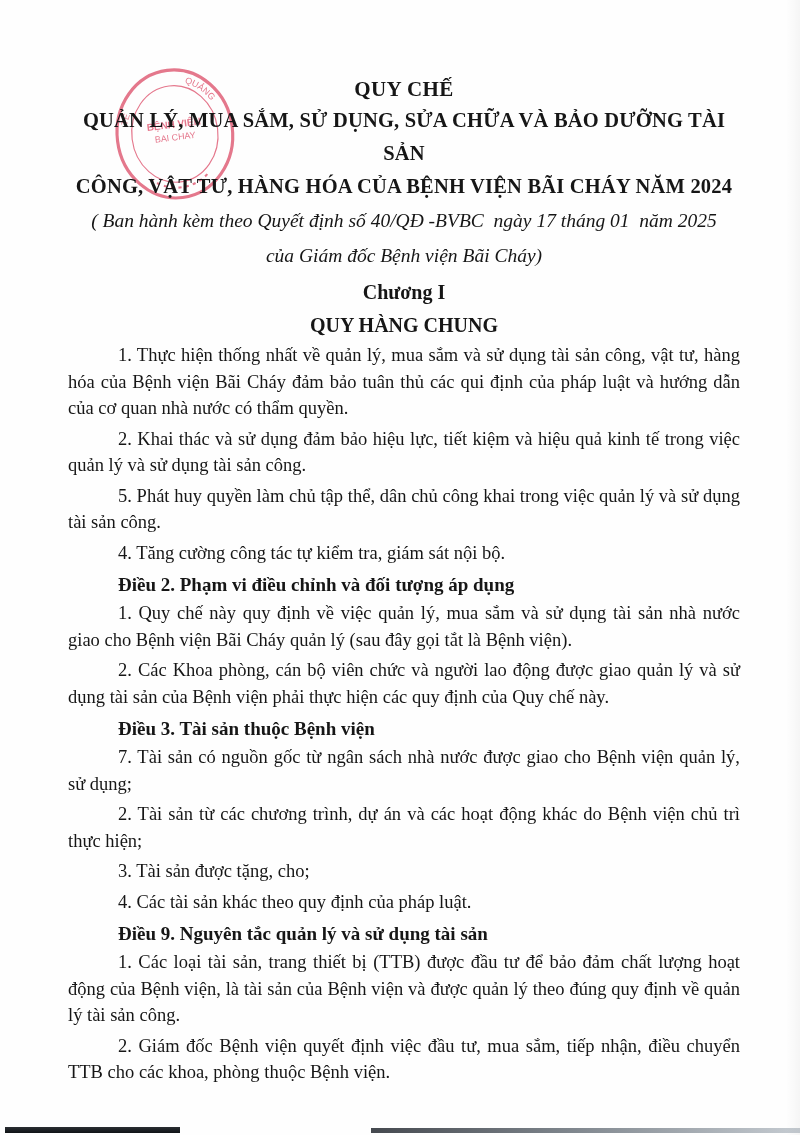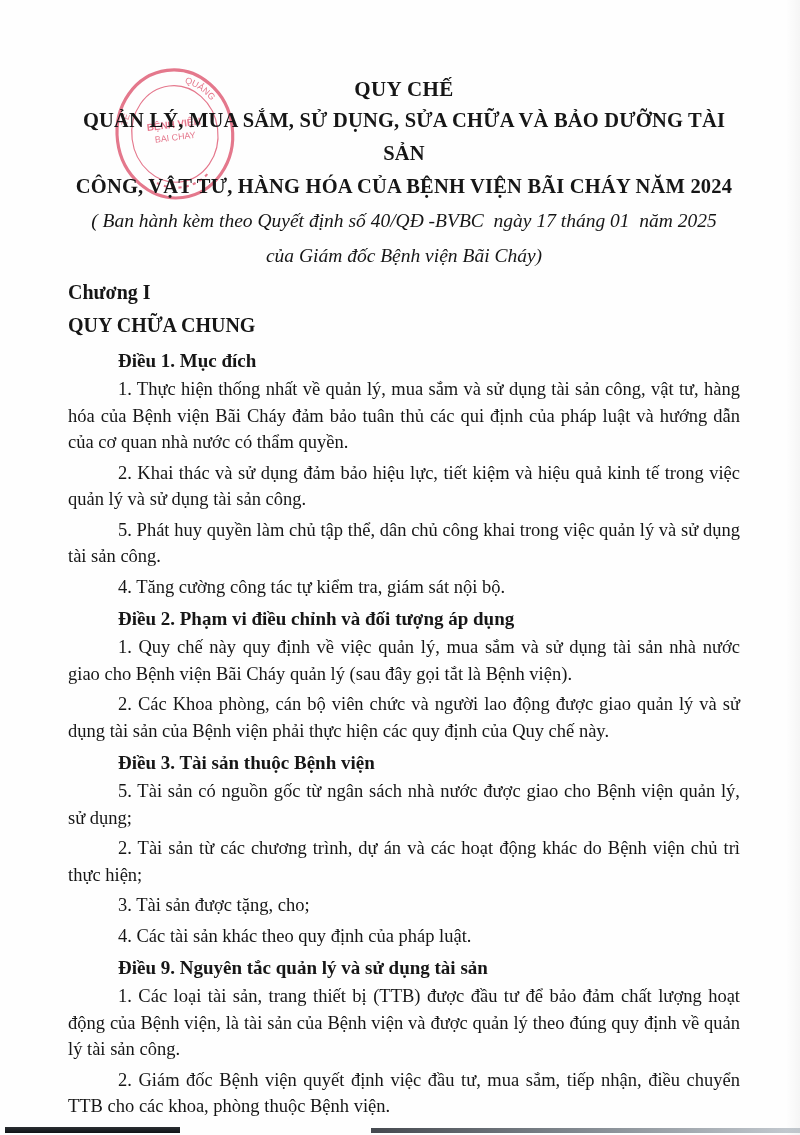--- a/index.html
+++ b/index.html
@@ -32,20 +32,21 @@
     letter-spacing:0.2px;
   }
   .sub {
     text-align:center;
     font-style:italic;
     font-size:19.5px;
     line-height:35px;
     white-space:pre-wrap;
   }
   .chap {
+    text-align:center;
     font-weight:bold;
     font-size:20px;
     line-height:33px;
   }
   .chap-first { margin-top:3px; }
   .article-heading {
     font-weight:bold;
     font-size:19px;
     line-height:28px;
     margin:5px 0 1px 0;
@@ -112,32 +113,31 @@
     <text x="60" y="70" text-anchor="middle" font-size="8.5" fill="currentColor">BAI CHAY</text>
   </svg>
 
   <div class="doc">
     <div class="t1">QUY CHẾ</div>
     <div class="t2">QUẢN LÝ, MUA SẮM, SỬ DỤNG, SỬA CHỮA VÀ BẢO DƯỠNG TÀI SẢN</div>
     <div class="t2">CÔNG, VẬT TƯ, HÀNG HÓA CỦA BỆNH VIỆN BÃI CHÁY NĂM 2024</div>
     <div class="sub">( Ban hành kèm theo Quyết định số 40/QĐ -BVBC  ngày 17 tháng 01  năm 2025</div>
     <div class="sub">của Giám đốc Bệnh viện Bãi Cháy)</div>
     <div class="chap chap-first">Chương I</div>
-    <div class="chap">QUY CHỮA CHUNG</div>
+    <div class="chap">QUY HÀNG CHUNG</div>
     <div id="articles">
-        <div class="article-heading">Điều 1. Mục đích</div>
         <div class="para">1. Thực hiện thống nhất về quản lý, mua sắm và sử dụng tài sản công, vật tư, hàng hóa của Bệnh viện Bãi Cháy đảm bảo tuân thủ các qui định của pháp luật và hướng dẫn của cơ quan nhà nước có thẩm quyền.</div>
         <div class="para">2. Khai thác và sử dụng đảm bảo hiệu lực, tiết kiệm và hiệu quả kinh tế trong việc quản lý và sử dụng tài sản công.</div>
         <div class="para">5. Phát huy quyền làm chủ tập thể, dân chủ công khai trong việc quản lý và sử dụng tài sản công.</div>
         <div class="para">4. Tăng cường công tác tự kiểm tra, giám sát nội bộ.</div>
         <div class="article-heading">Điều 2. Phạm vi điều chỉnh và đối tượng áp dụng</div>
         <div class="para">1. Quy chế này quy định về việc quản lý, mua sắm và sử dụng tài sản nhà nước giao cho Bệnh viện Bãi Cháy quản lý (sau đây gọi tắt là Bệnh viện).</div>
         <div class="para">2. Các Khoa phòng, cán bộ viên chức và người lao động được giao quản lý và sử dụng tài sản của Bệnh viện phải thực hiện các quy định của Quy chế này.</div>
         <div class="article-heading">Điều 3. Tài sản thuộc Bệnh viện</div>
-        <div class="para">5. Tài sản có nguồn gốc từ ngân sách nhà nước được giao cho Bệnh viện quản lý, sử dụng;</div>
+        <div class="para">7. Tài sản có nguồn gốc từ ngân sách nhà nước được giao cho Bệnh viện quản lý, sử dụng;</div>
         <div class="para">2. Tài sản từ các chương trình, dự án và các hoạt động khác do Bệnh viện chủ trì thực hiện;</div>
         <div class="para">3. Tài sản được tặng, cho;</div>
         <div class="para">4. Các tài sản khác theo quy định của pháp luật.</div>
         <div class="article-heading">Điều 9. Nguyên tắc quản lý và sử dụng tài sản</div>
         <div class="para">1. Các loại tài sản, trang thiết bị (TTB) được đầu tư để bảo đảm chất lượng hoạt động của Bệnh viện, là tài sản của Bệnh viện và được quản lý theo đúng quy định về quản lý tài sản công.</div>
         <div class="para">2. Giám đốc Bệnh viện quyết định việc đầu tư, mua sắm, tiếp nhận, điều chuyển TTB cho các khoa, phòng thuộc Bệnh viện.</div>
       </div>
   </div>
 
   <div class="bar-black"></div>

